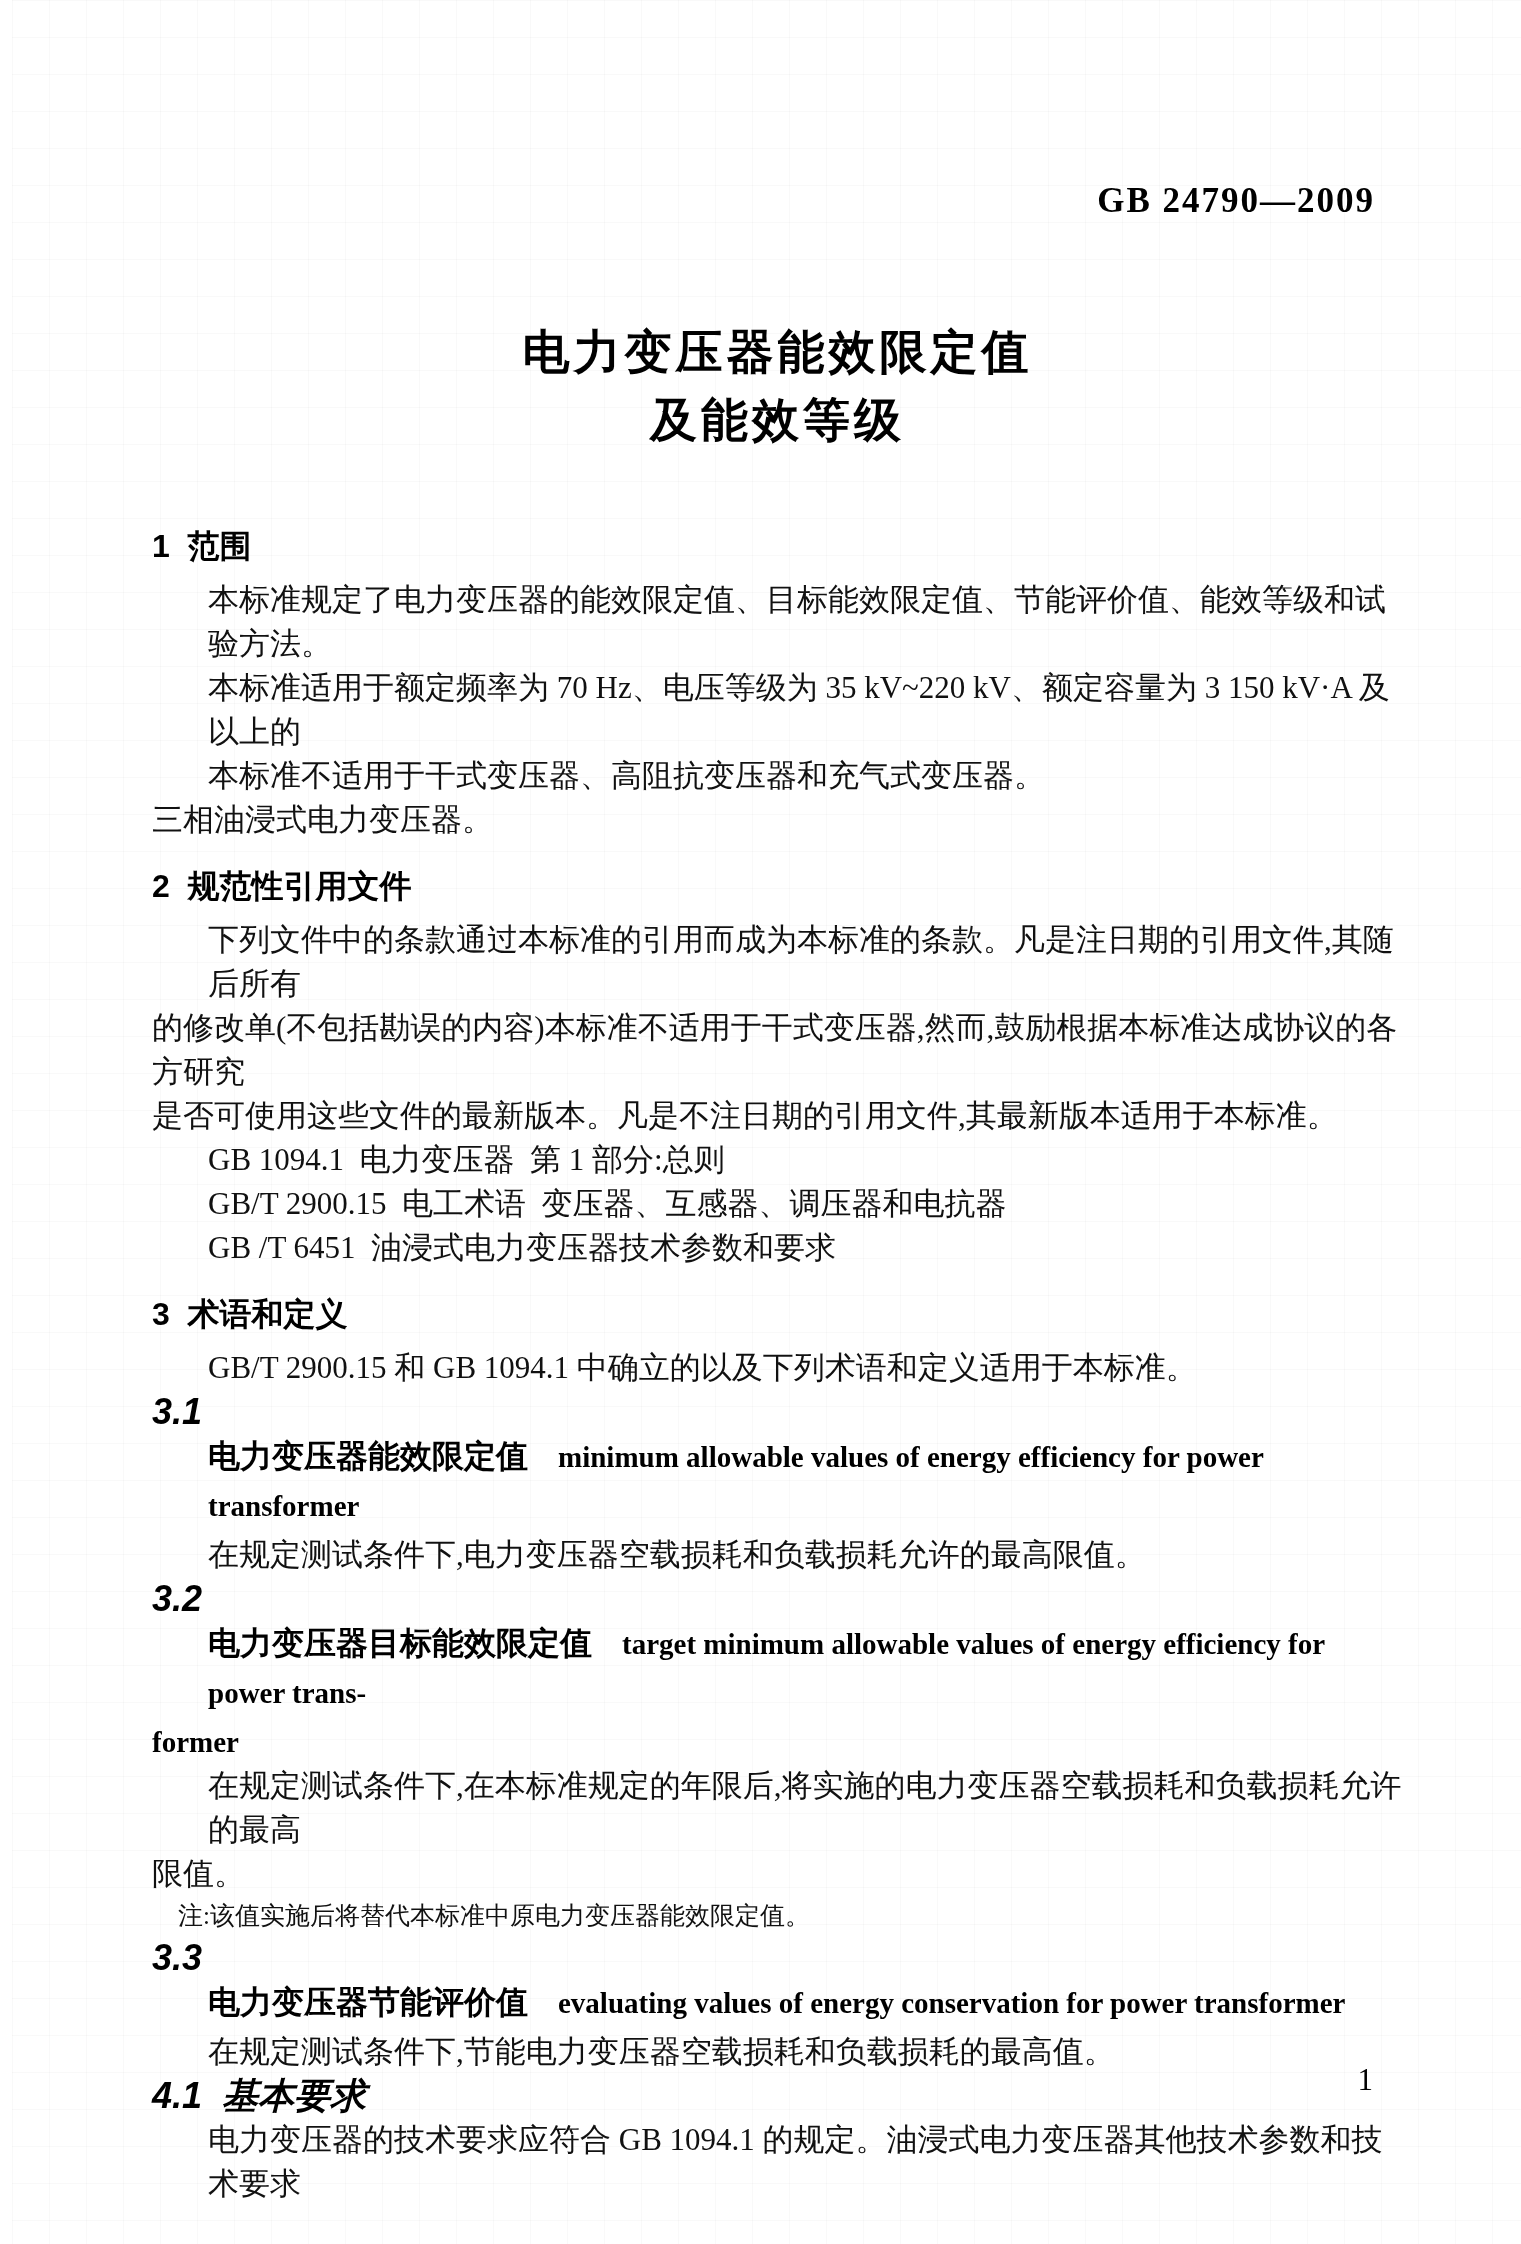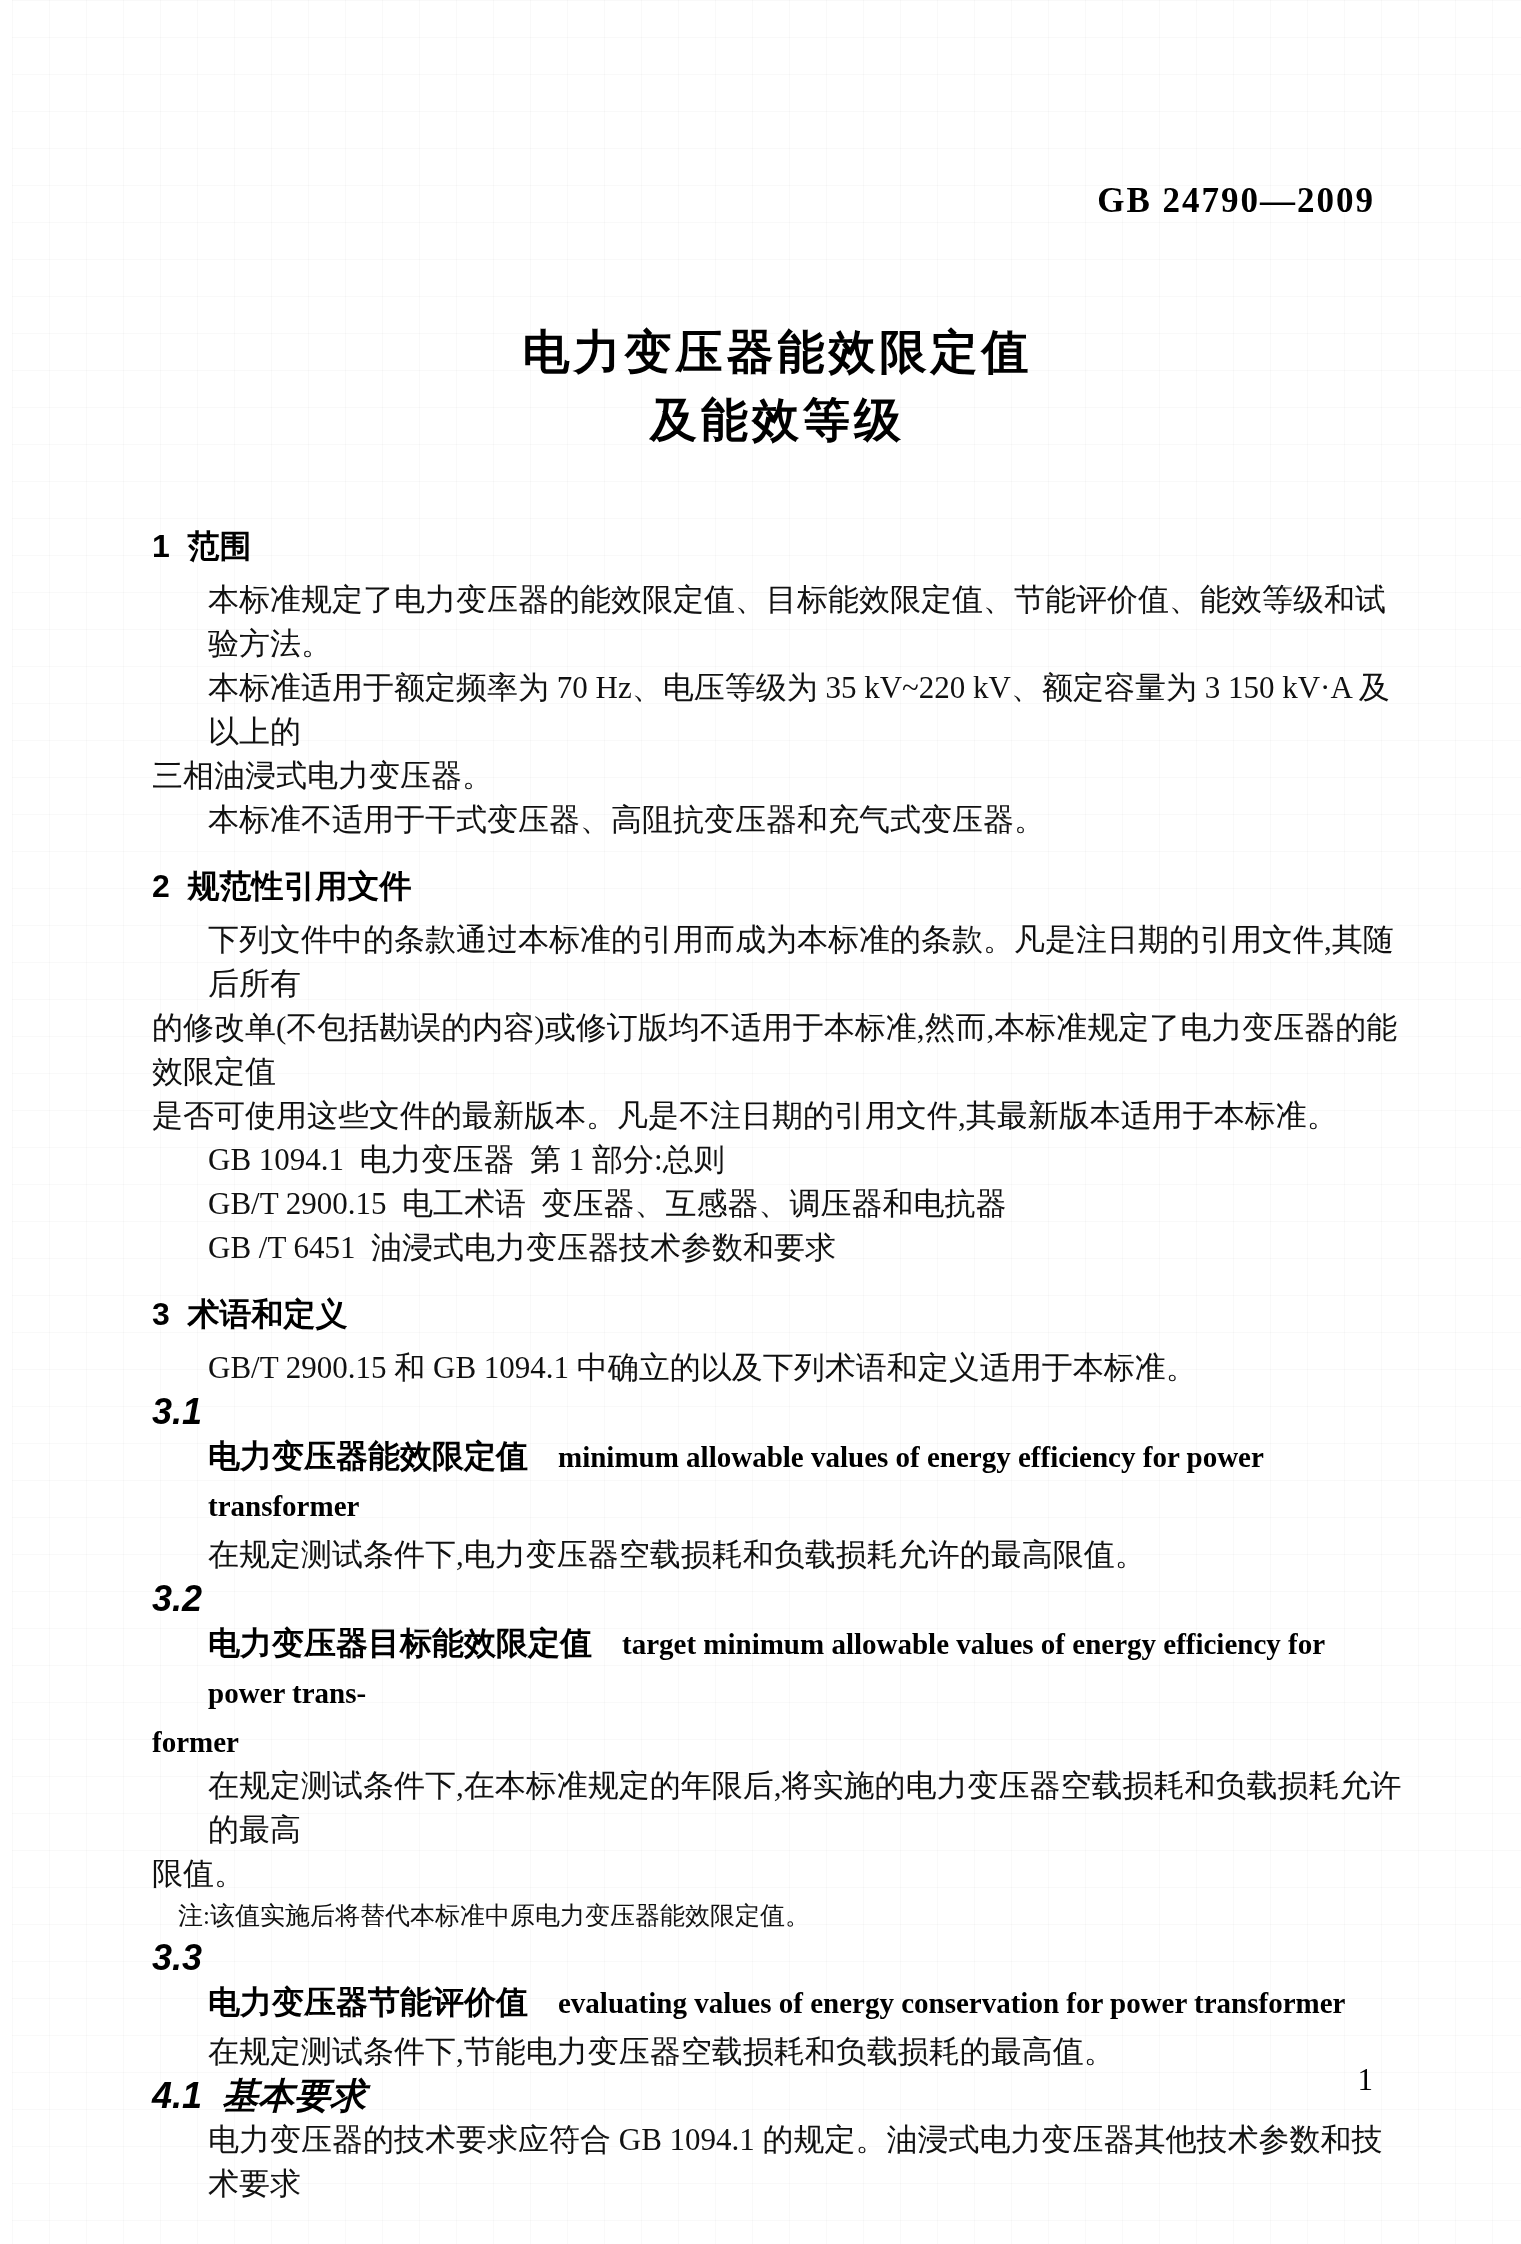--- a/index.html
+++ b/index.html
@@ -120,25 +120,25 @@
   <div class="content">
     <div class="doc-title">
       <div>电力变压器能效限定值</div>
       <div>及能效等级</div>
     </div>
 
     <div id="doc-body">
         <div class="h1">1  范围</div>
         <div class="line indent">本标准规定了电力变压器的能效限定值、目标能效限定值、节能评价值、能效等级和试验方法。</div>
         <div class="line indent">本标准适用于额定频率为 70 Hz、电压等级为 35 kV~220 kV、额定容量为 3 150 kV·A 及以上的</div>
+        <div class="line indent">本标准不适用于干式变压器、高阻抗变压器和充气式变压器。</div>
         <div class="line">三相油浸式电力变压器。</div>
-        <div class="line indent">本标准不适用于干式变压器、高阻抗变压器和充气式变压器。</div>
         <div class="h1">2  规范性引用文件</div>
         <div class="line indent">下列文件中的条款通过本标准的引用而成为本标准的条款。凡是注日期的引用文件,其随后所有</div>
-        <div class="line">的修改单(不包括勘误的内容)或修订版均不适用于本标准,然而,本标准规定了电力变压器的能效限定值</div>
+        <div class="line">的修改单(不包括勘误的内容)本标准不适用于干式变压器,然而,鼓励根据本标准达成协议的各方研究</div>
         <div class="line">是否可使用这些文件的最新版本。凡是不注日期的引用文件,其最新版本适用于本标准。</div>
         <div class="line indent">GB 1094.1  电力变压器  第 1 部分:总则</div>
         <div class="line indent">GB/T 2900.15  电工术语  变压器、互感器、调压器和电抗器</div>
         <div class="line indent">GB /T 6451  油浸式电力变压器技术参数和要求</div>
         <div class="h1">3  术语和定义</div>
         <div class="line indent">GB/T 2900.15 和 GB 1094.1 中确立的以及下列术语和定义适用于本标准。</div>
         <div class="h2">3.1</div>
         <div class="def"><span class="term">电力变压器能效限定值</span><span class="en">minimum allowable values of energy efficiency for power transformer</span></div>
         <div class="line indent">在规定测试条件下,电力变压器空载损耗和负载损耗允许的最高限值。</div>
         <div class="h2">3.2</div>

